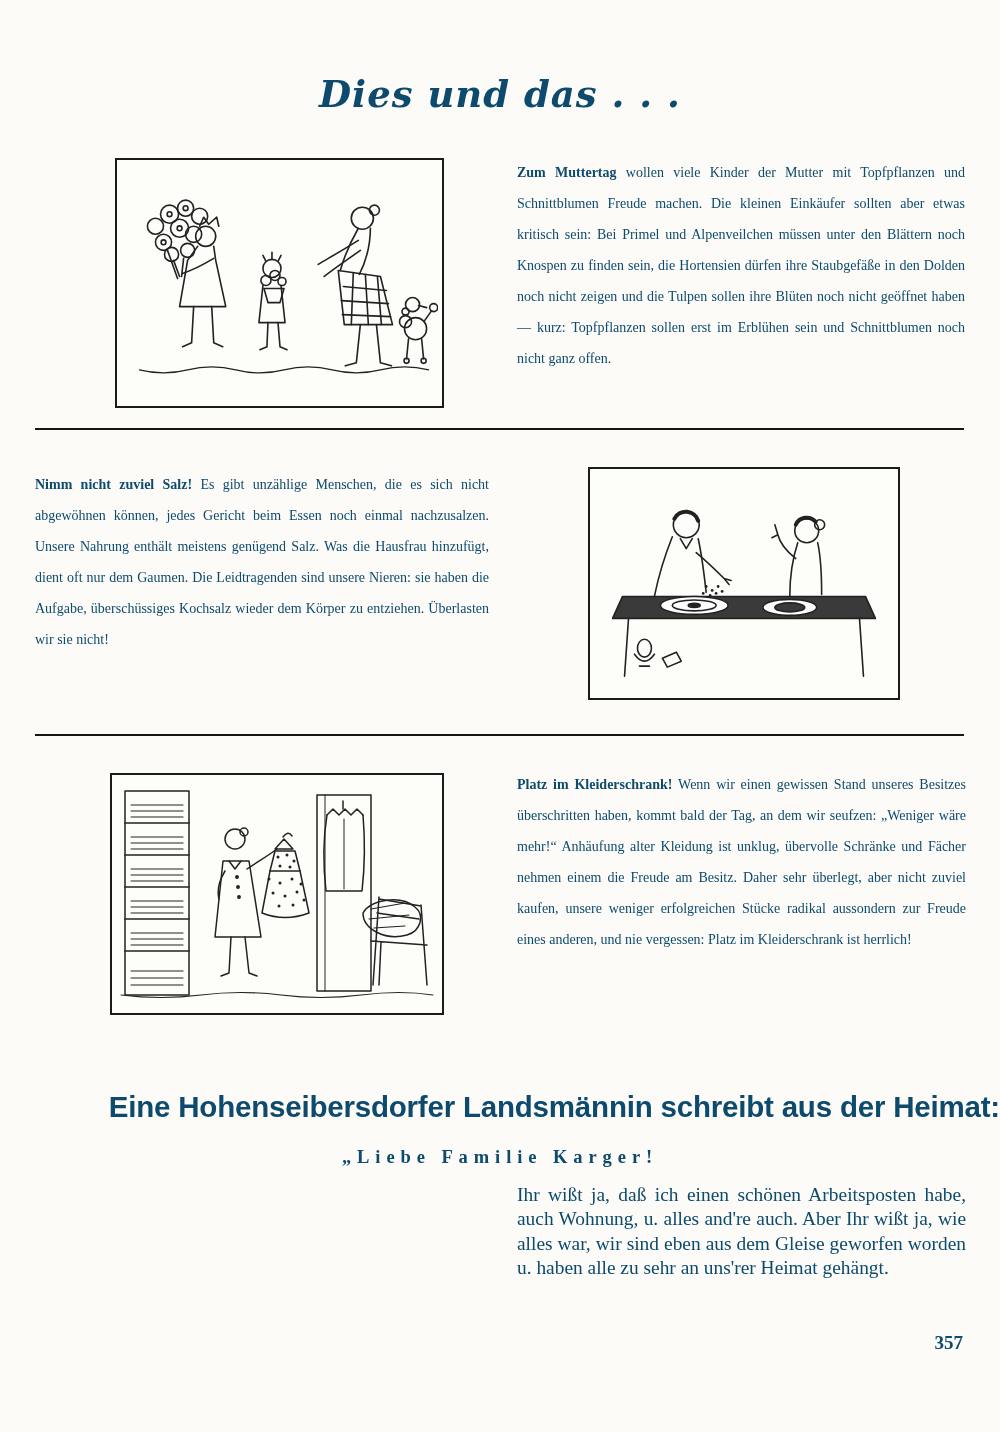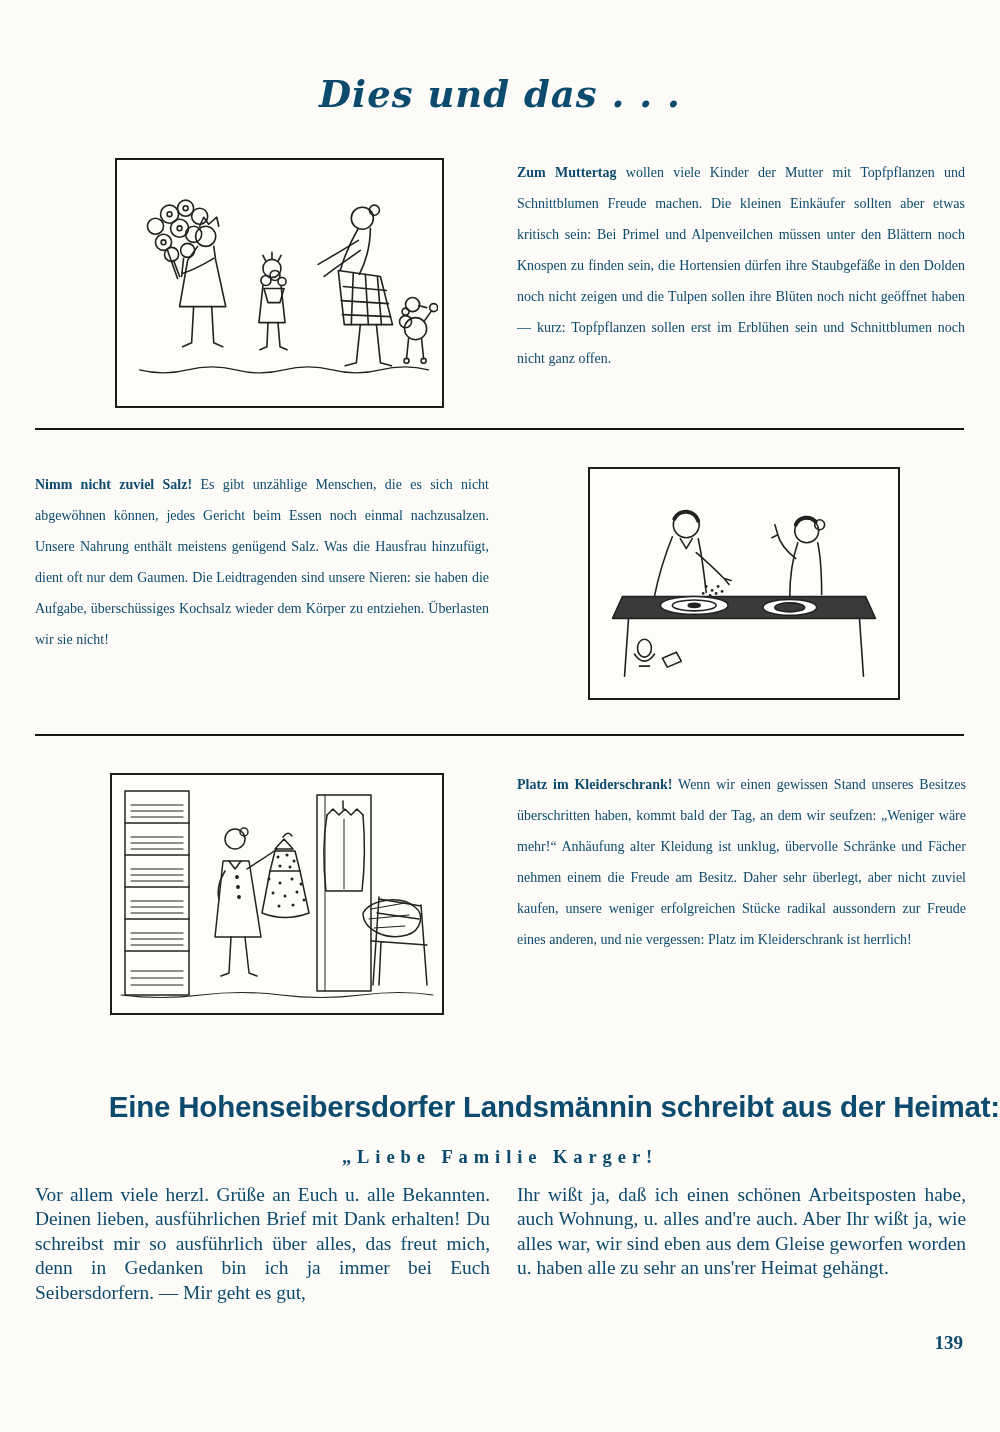--- a/index.html
+++ b/index.html
@@ -204,18 +204,17 @@
         <path d="M254,130 l34,-6 M252,140 l40,-4 M257,149 l31,-2" stroke-width="1.1"></path>
 
         <path d="M4,216 q40,5 80,0 t80,0 t80,0 t72,0" stroke-width="1.1"></path>
       </g>
     </svg>
   </figure>
   <p class="art-text text-3"><b>Platz im Kleiderschrank!</b><span> Wenn wir einen gewissen Stand unseres Besitzes überschritten haben, kommt bald der Tag, an dem wir seufzen: „Weniger wäre mehr!“ Anhäufung alter Kleidung ist unklug, übervolle Schränke und Fächer nehmen einem die Freude am Besitz. Daher sehr überlegt, aber nicht zuviel kaufen, unsere weniger erfolgreichen Stücke radikal aussondern zur Freude eines anderen, und nie vergessen: Platz im Kleiderschrank ist herrlich!</span></p>
 
   <h1 class="letter-heading">Eine Hohenseibersdorfer Landsmännin schreibt aus der Heimat:</h1>
   <div class="salutation">„Liebe Familie Karger!</div>
-  <p class="letter-col col-left">Vor allem viele herzl. Grüße an Euch u. alle Bekannten. Deinen lieben, ausführlichen Brief mit Dank erhalten! Du schreibst mir so ausführlich über alles, das freut mich, denn in Gedanken bin ich ja immer bei Euch Seibersdorfern. — Mir geht es gut,</p>
   <p class="letter-col col-right">Ihr wißt ja, daß ich einen schönen Arbeitsposten habe, auch Wohnung, u. alles and're auch. Aber Ihr wißt ja, wie alles war, wir sind eben aus dem Gleise geworfen worden u. haben alle zu sehr an uns'rer Heimat gehängt.</p>
 
-  <div class="page-number">139</div>
+  <div class="page-number">357</div>
 
 </div>
 
 </body></html>

